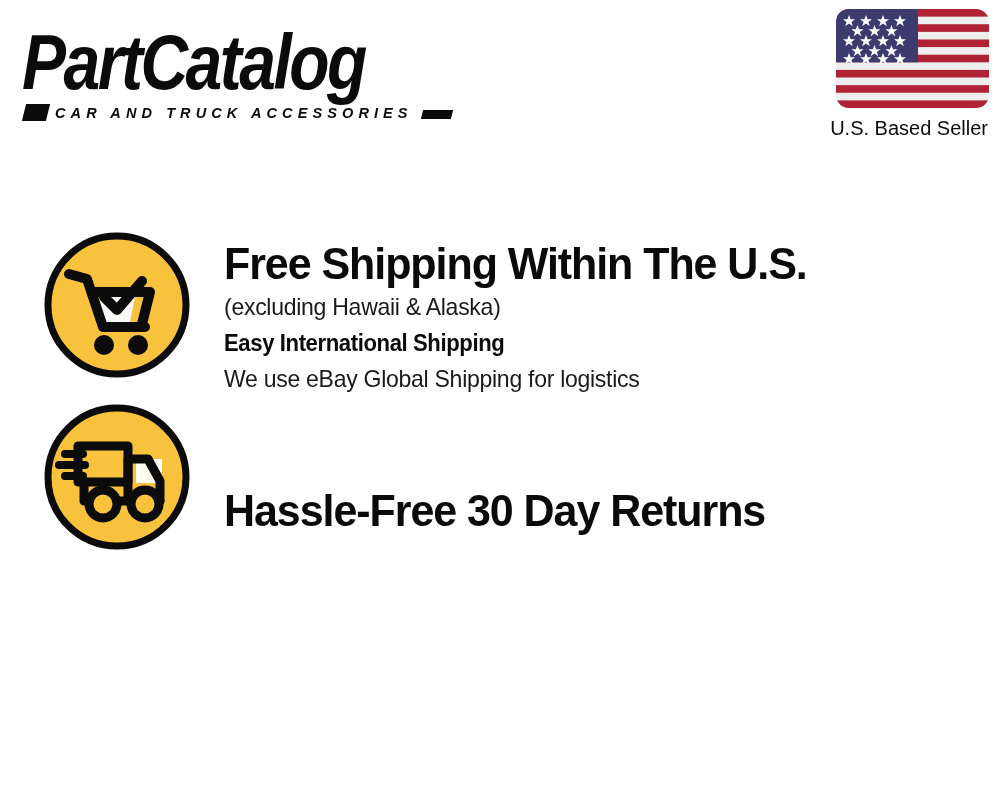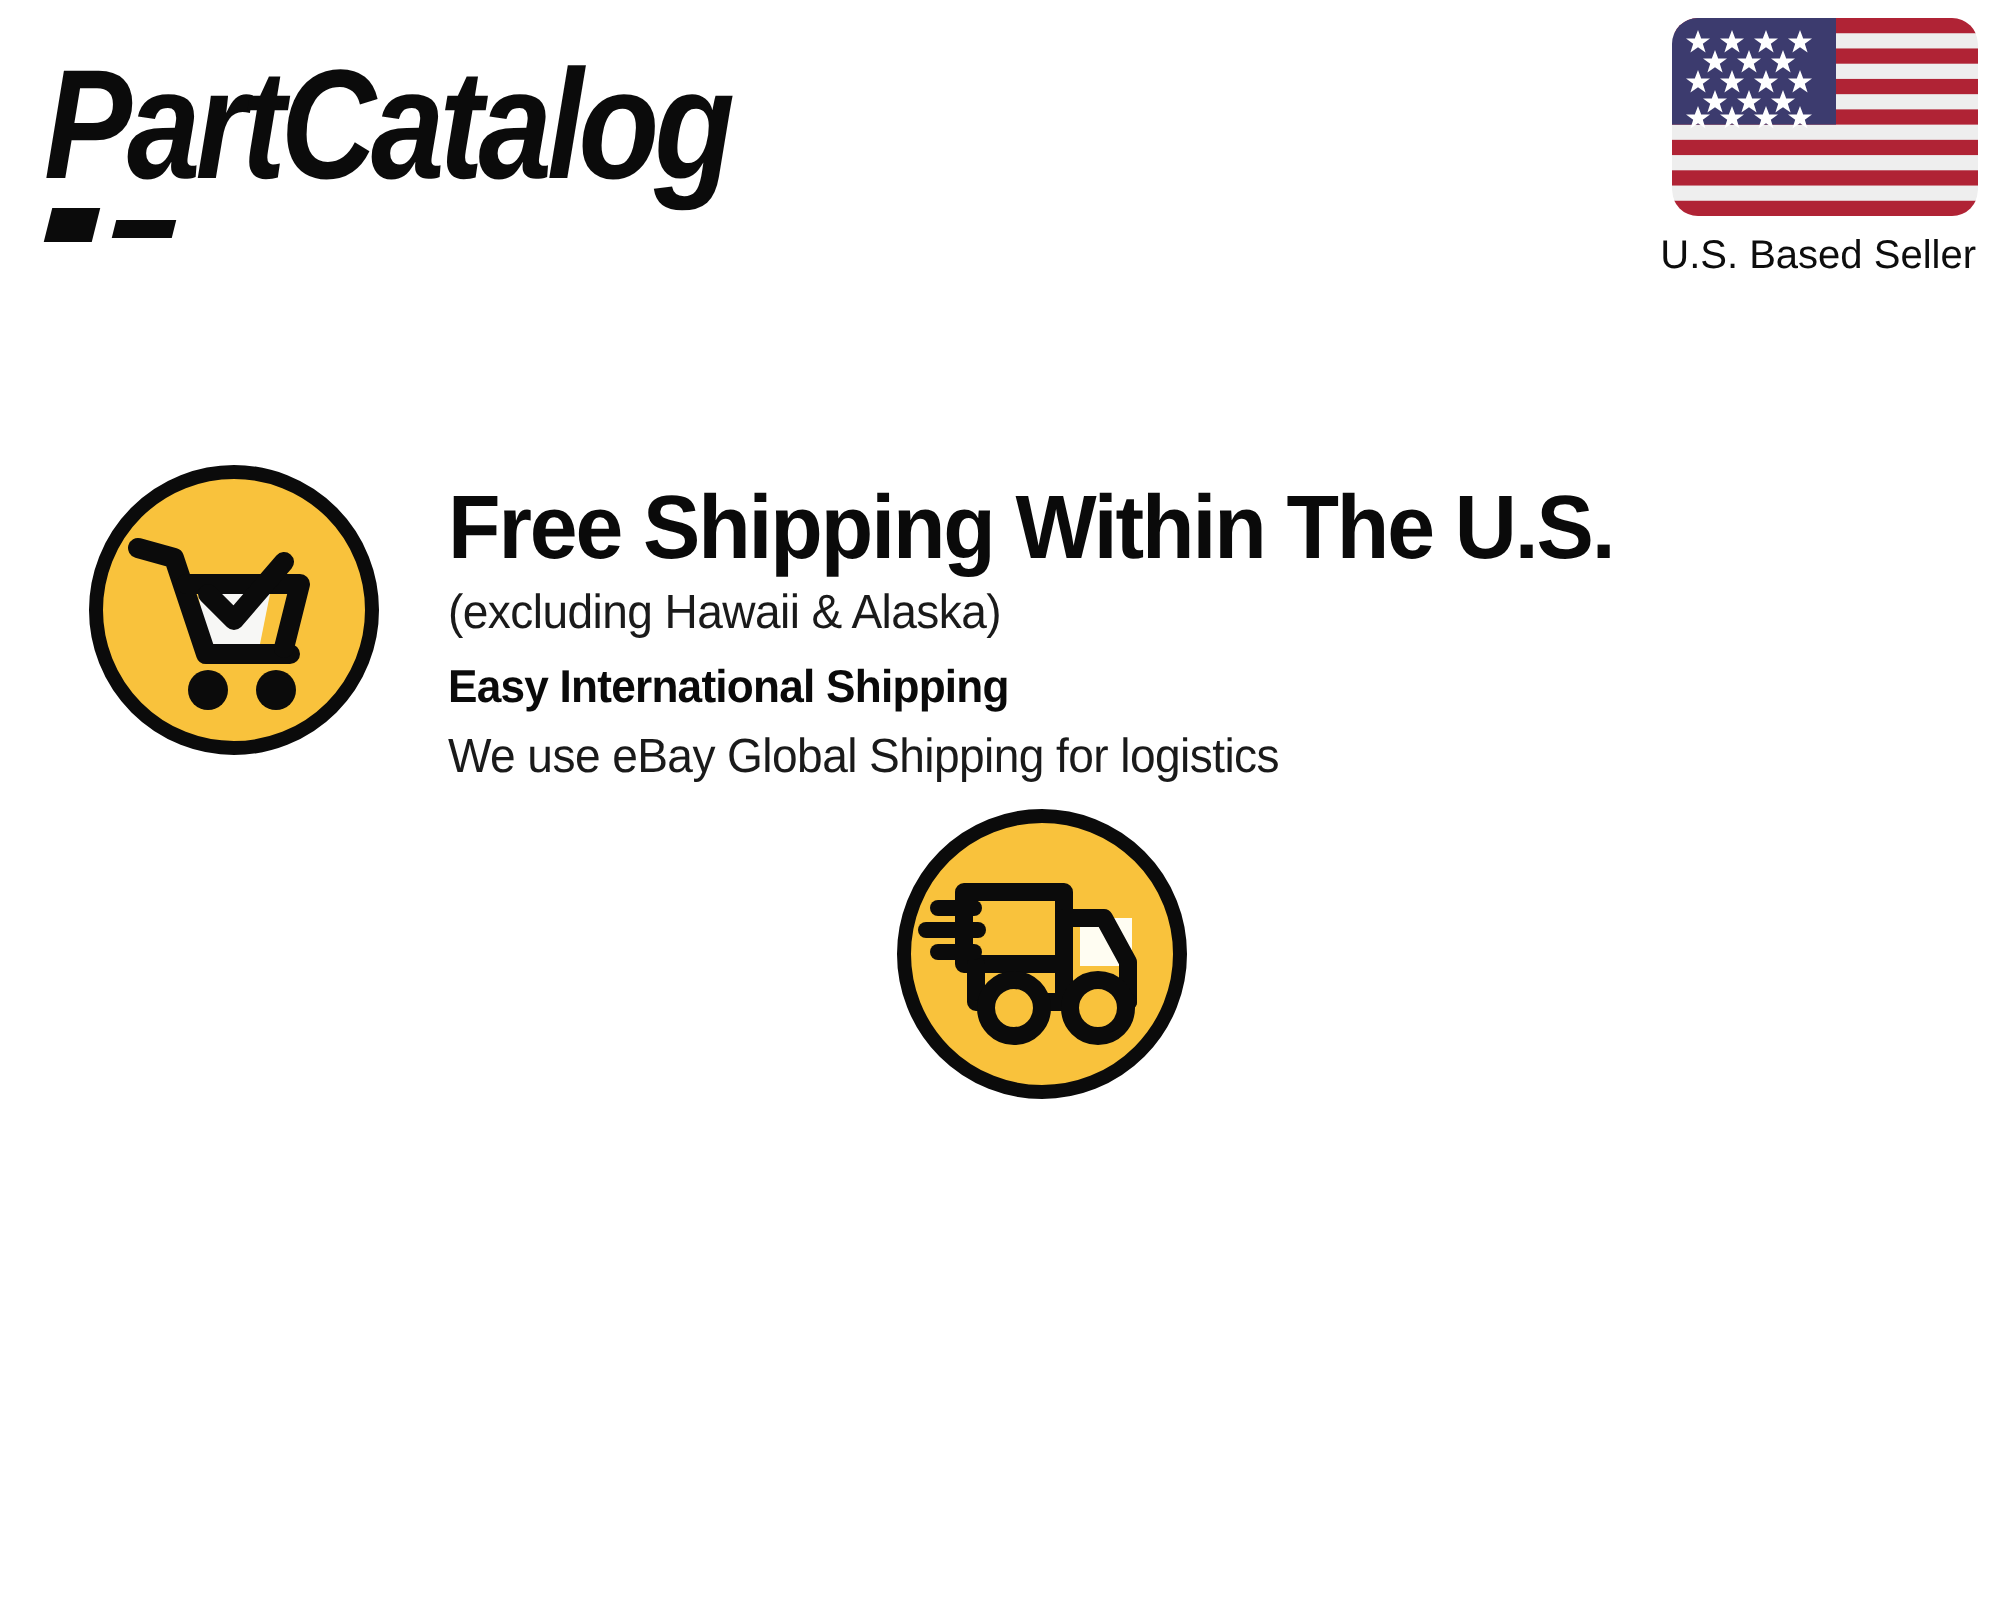--- a/index.html
+++ b/index.html
@@ -172,20 +172,21 @@
 </style>
 </head>
 <body>
 
 <div class="page">
 
   <div class="brand-logo">
     <div class="brand-wordmark">PartCatalog</div>
     <div class="brand-tagline-row">
       <span class="tag-slab-left"></span>
+      <span class="brand-tagline">CAR AND TRUCK ACCESSORIES</span>
       <span class="tag-slab-right"></span>
     </div>
   </div>
 
   <div class="flag">
     <svg width="153" height="99" viewBox="0 0 153 99" xmlns="http://www.w3.org/2000/svg">
       <rect x="0" y="0" width="153" height="99" rx="13" fill="#EEEEEE"></rect>
       <g>
         <rect x="0" y="0" width="153" height="7.62" fill="#B02335"></rect>
         <rect x="0" y="15.23" width="153" height="7.62" fill="#B02335"></rect>
@@ -261,17 +262,20 @@
           <path d="M37 45 L87 45 L87 81 L37 81 Z" fill="none" stroke="#0b0b0b" stroke-width="9" stroke-linejoin="round"></path>
           <path d="M87 58 L107 58 L119 80 L119 100 L87 100 Z" fill="none" stroke="#0b0b0b" stroke-width="9" stroke-linejoin="round"></path>
           <path d="M43 81 L43 100 L119 100" fill="none" stroke="#0b0b0b" stroke-width="9" stroke-linejoin="round" stroke-linecap="round"></path>
           <path d="M24 53 L42 53" stroke="#0b0b0b" stroke-width="8" stroke-linecap="round"></path>
           <path d="M18 64 L44 64" stroke="#0b0b0b" stroke-width="8" stroke-linecap="round"></path>
           <path d="M24 75 L42 75" stroke="#0b0b0b" stroke-width="8" stroke-linecap="round"></path>
           <circle cx="62" cy="103" r="14" fill="#F9C23C" stroke="#0b0b0b" stroke-width="9"></circle>
           <circle cx="104" cy="103" r="14" fill="#F9C23C" stroke="#0b0b0b" stroke-width="9"></circle>
         </svg>
       </div>
+      <div class="feature-text centered">
+        <div class="feature-title">Hassle-Free 30 Day Returns</div>
+      </div>
     </div>
 
 
   </div>
 </div>
 
 </body></html>

